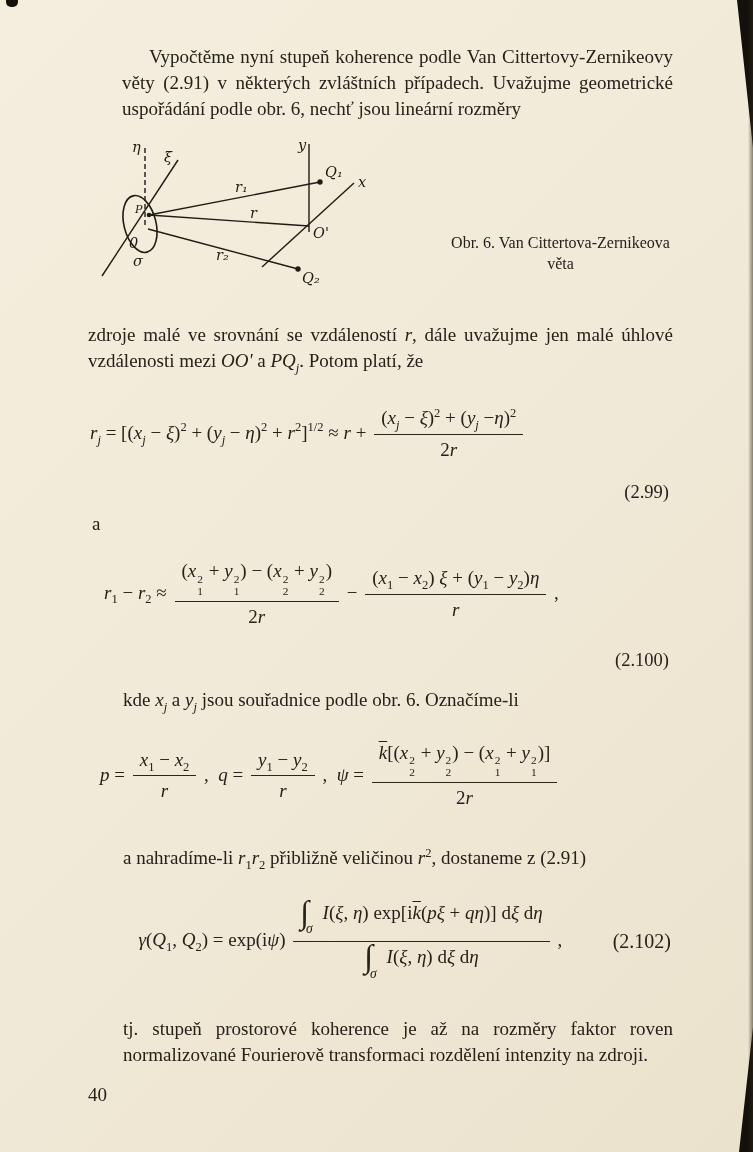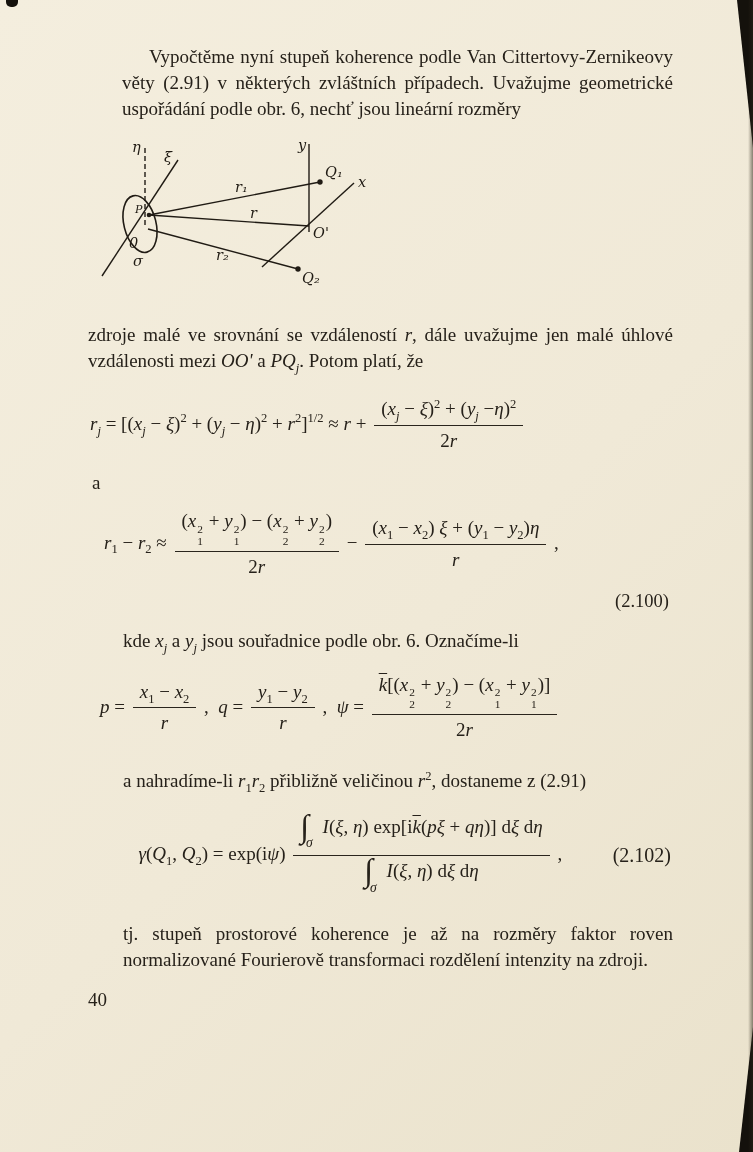--- a/index.html
+++ b/index.html
@@ -14,21 +14,21 @@
   .content{position:absolute;left:88px;top:44px;width:585px;}
   .para{margin:0;font-size:19px;line-height:26px;text-align:justify;}
   .indent{text-indent:27px;margin-left:34px;}
   .mt12{margin-top:12px;} .mt16{margin-top:16px;margin-left:35px;}
   i{font-style:italic;}
   sub,sup{font-size:0.66em;line-height:0;}
   .bar{text-decoration:overline;}
   .ss{display:inline-flex;flex-direction:column;justify-content:center;
       font-size:0.6em;line-height:1.05;vertical-align:-0.5em;font-style:normal;margin:0 1px;}
   .ss span{display:block;}
-  .frac{display:inline-block;vertical-align:middle;text-align:center;margin:8px 3px;}
+  .frac{display:inline-block;vertical-align:middle;text-align:center;margin:17px 3px;}
   .frac .num{display:block;border-bottom:1.4px solid #2a251d;padding:1px 7px 3px;}
   .frac .den{display:block;padding:3px 7px 1px;}
   .int{font-size:1.7em;line-height:0;vertical-align:-0.12em;font-style:normal;}
   .isub{font-size:0.72em;font-style:italic;vertical-align:-1.05em;display:inline-block;margin:0 5px 0 -3px;}
   .eq{margin-top:14px;}
   .eq-body{font-size:19px;line-height:1.3;}
   .eq1-body{padding-left:2px;}
   .eq2-body{padding-left:16px;}
   .eq3-body{padding-left:12px;}
   .eq-num{text-align:right;font-size:18.5px;margin-top:2px;padding-right:4px;}
@@ -83,26 +83,31 @@
         <text class="small" x="43" y="77">P</text>
         <text x="37" y="112">0</text>
         <text x="41" y="130">σ</text>
         <text x="233" y="41">Q₁</text>
         <text x="210" y="147">Q₂</text>
         <text x="221" y="102">O'</text>
         <text x="143" y="56">r₁</text>
         <text x="158" y="82">r</text>
         <text x="124" y="124">r₂</text>
       </svg>
+      <div class="fig-caption">
+        <span>Obr. 6. Van Cittertova-Zernikeova</span>
+        <span>věta</span>
+      </div>
     </div>
 
     <p class="para mt12">zdroje malé ve srovnání se vzdáleností <i>r</i>, dále uvažujme jen malé úhlové vzdálenosti mezi <i>OO'</i> a <i>PQ<sub>j</sub></i>. Potom platí, že</p>
 
     <div class="eq">
       <div class="eq-body eq1-body"><i>r<sub>j</sub></i> = [(<i>x<sub>j</sub></i> − <i>ξ</i>)<sup>2</sup> + (<i>y<sub>j</sub></i> − <i>η</i>)<sup>2</sup> + <i>r</i><sup>2</sup>]<sup>1/2</sup> ≈ <i>r</i> + <span class="frac"><span class="num">(<i>x<sub>j</sub></i> − <i>ξ</i>)<sup>2</sup> + (<i>y<sub>j</sub></i> −<i>η</i>)<sup>2</sup></span><span class="den">2<i>r</i></span></span></div>
+      <div class="eq-num">(2.99)</div>
     </div>
 
     <p class="a-line">a</p>
 
     <div class="eq" style="margin-top:4px;">
       <div class="eq-body eq2-body"><i>r</i><sub>1</sub> − <i>r</i><sub>2</sub> ≈ <span class="frac"><span class="num">(<i>x</i><span class="ss">
                 <span>2</span>
                 <span>1</span>
               </span> + <i>y</i><span class="ss">
                 <span>2</span>

